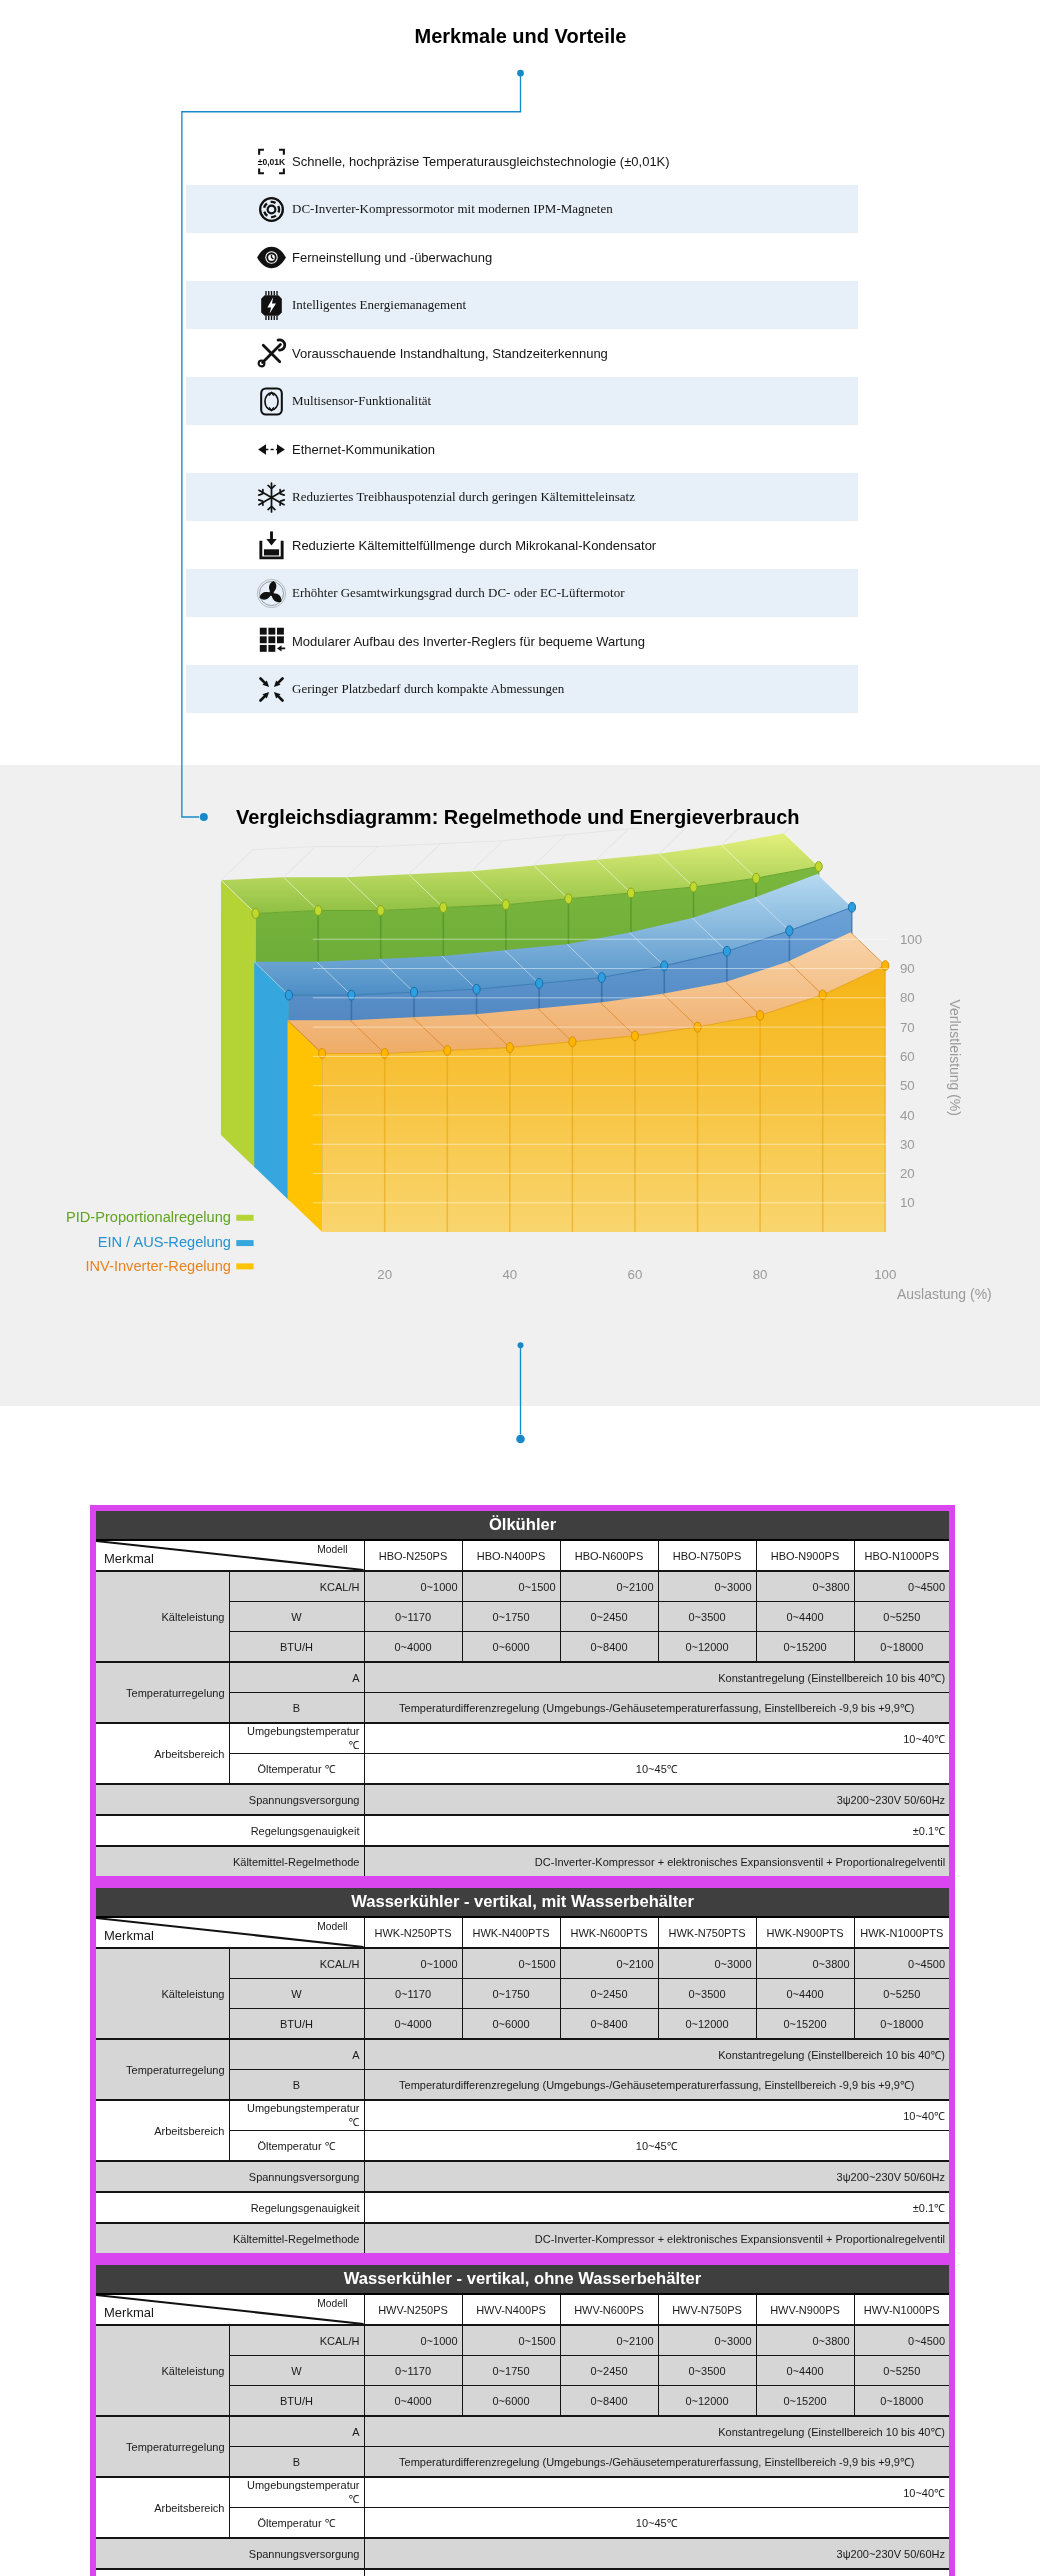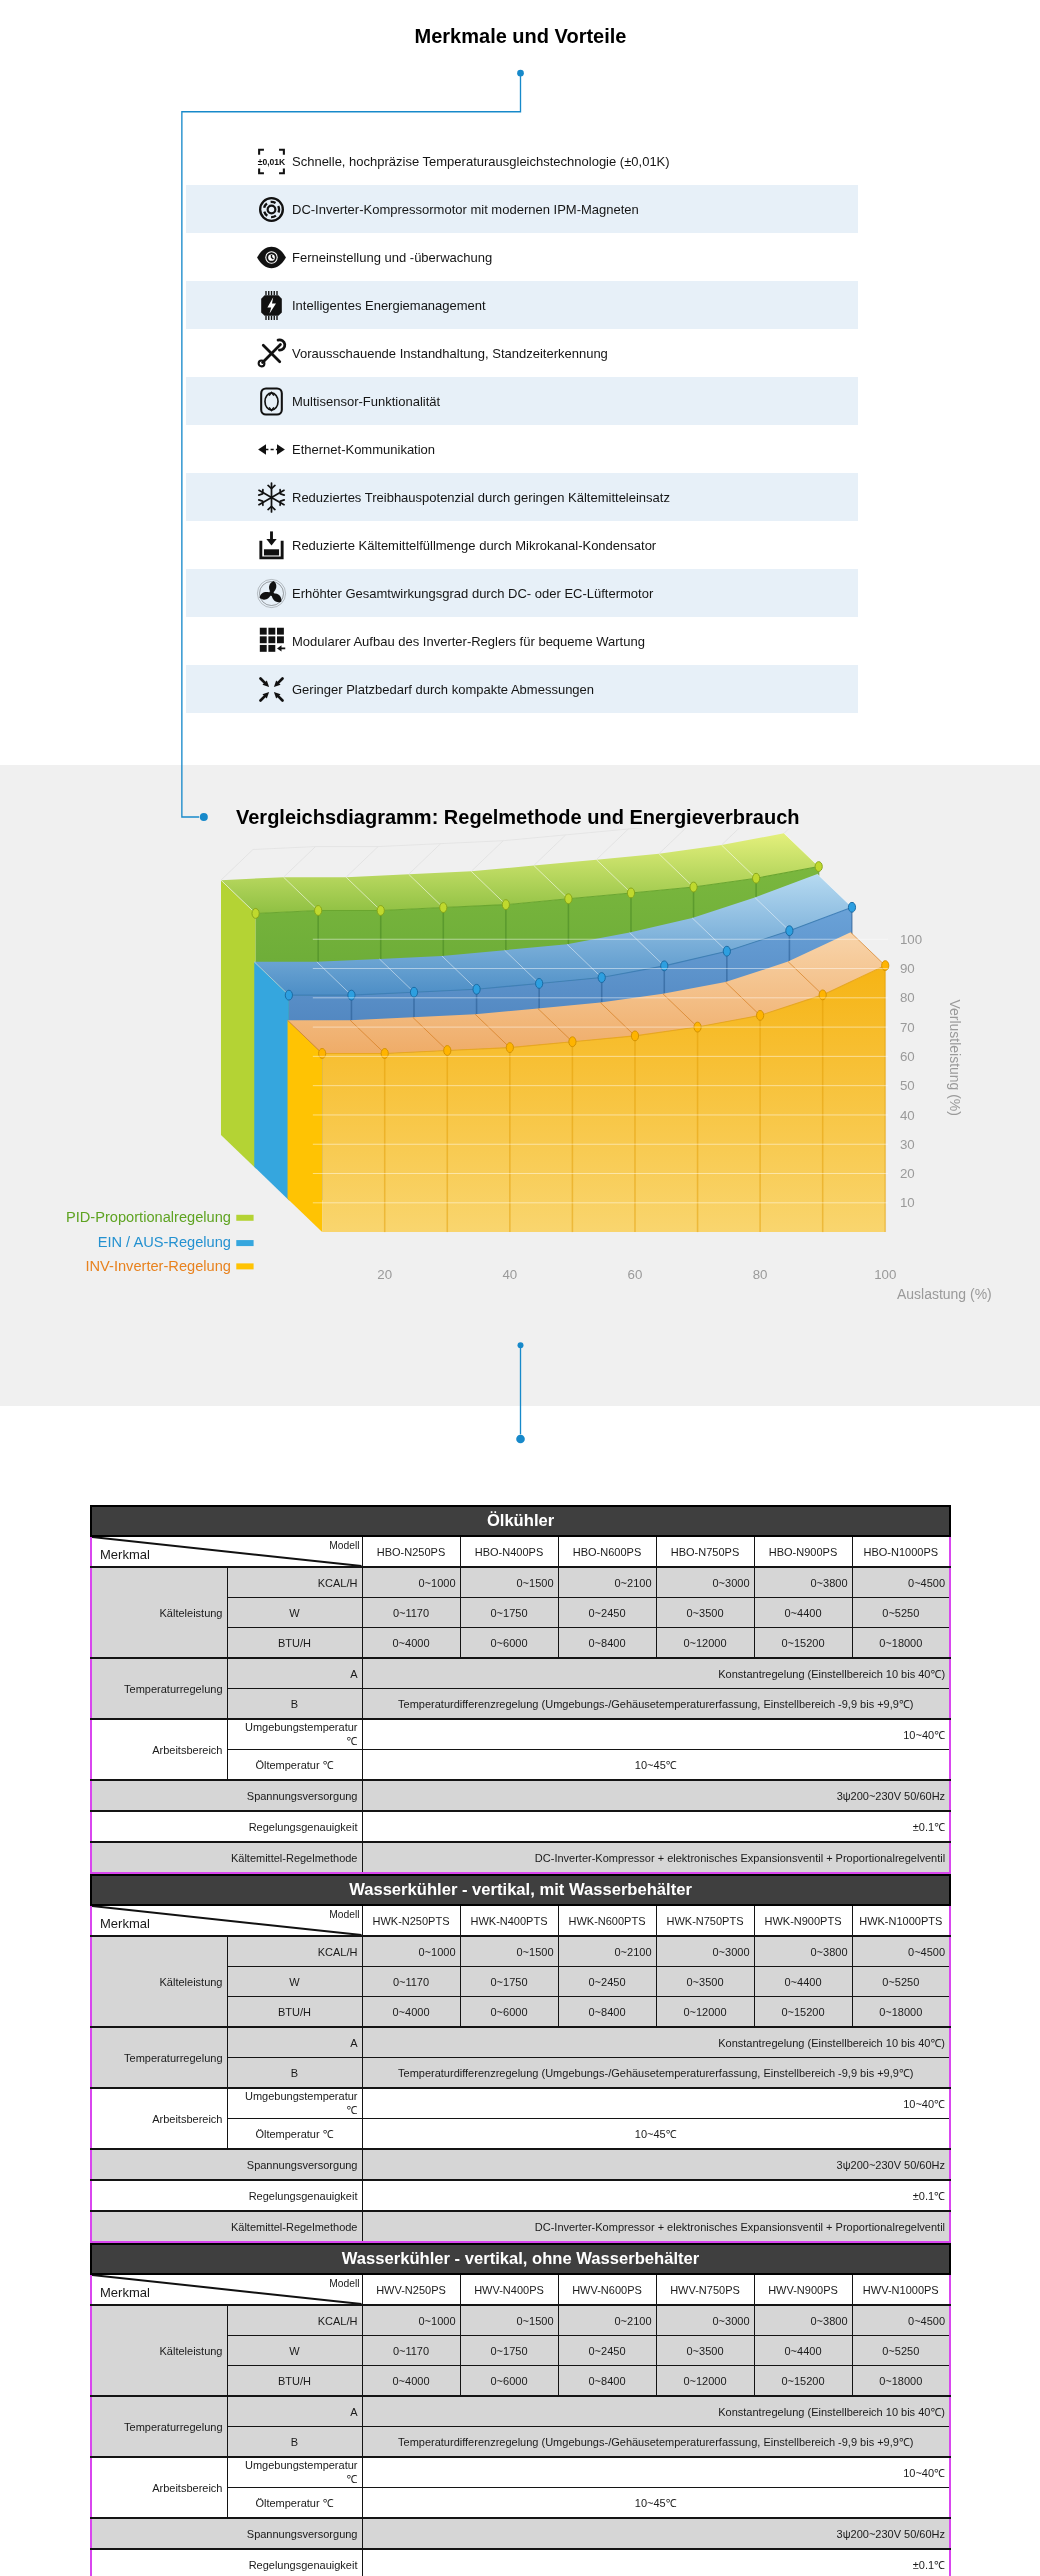--- a/index.html
+++ b/index.html
@@ -6,37 +6,37 @@
   body{width:1041px;height:2576px;position:relative;background:#ffffff;
        font-family:"Liberation Sans",sans-serif;color:#1a1a1a;overflow:hidden;}
   .h-blue{color:#000000;font-weight:bold;font-size:20px;line-height:24px;}
   #title1{position:absolute;top:24px;left:0;width:100%;text-align:center;}
   #title2{position:absolute;top:805px;left:236px;}
   #title3{position:absolute;top:1468px;left:0;width:100%;text-align:center;letter-spacing:0.3px;margin-top:42px;}
   #grayband{position:absolute;left:0;top:765px;width:1041px;height:641px;background:#f0f0f0;}
   #connectors{position:absolute;left:0;top:0;pointer-events:none;z-index:5;}
   #features{position:absolute;left:186px;top:137px;width:672px;z-index:2;}
   .feat{height:48px;display:flex;align-items:center;padding-left:69px;box-sizing:border-box;}
-  .feat.shade{background:#e7f0f8;}
+  .feat.shade{background:#e7f0f8;font-family:Liberation Serif, serif;}
   .fico{width:33px;height:33px;flex:0 0 33px;display:block;}
   .flabel{margin-left:4px;font-size:13px;color:#151515;white-space:nowrap;}
   #chart{position:absolute;left:0;top:828px;z-index:2;}
   #chart text.ax{fill:#9a9a9a;font-size:20px;font-family:"Liberation Sans",sans-serif;}
   #chart text.big{font-size:21px;}
   #tables{position:absolute;left:90px;top:1505px;width:861px;z-index:2;}
-  table.spec{border-collapse:collapse;width:100%;table-layout:fixed;border:2px solid #d946ef;}
+  table.spec{border-collapse:collapse;width:100%;table-layout:fixed;border:6px solid #d946ef;}
   .spec td,.spec th{border:1.3px solid #141414;font-size:11px;padding:0 4px;height:29px;
        text-align:center;vertical-align:middle;overflow:hidden;background:#fff;}
   .spec th.sec{background:#3f3f3f;color:#fff;font-size:16.6px;font-weight:bold;height:28px;border:2px solid #000;}
   .spec td.diag{position:relative;padding:0;height:29px;}
   .spec td.shade{background:#d6d6d6;}
   .spec td.gcell{text-align:left;padding-left:8px;}
   .spec tr.bnd td{border-top-width:2px;text-align:right;}
   .diag-line{position:absolute;left:0;top:0;width:100%;height:100%;}
-  .modell{position:absolute;top:3.3px;right:2px;font-size:10.3px;}
+  .modell{position:absolute;top:3.3px;right:16px;font-size:10.3px;}
   .merkmal{position:absolute;bottom:4px;left:8px;font-size:13px;}
 </style>
 </head>
 <body>
 
 <div id="grayband"></div>
 
 <div id="title1" class="h-blue">Merkmale und Vorteile</div>
 
 <svg id="connectors" width="1041" height="2576" viewBox="0 0 1564 3872">

